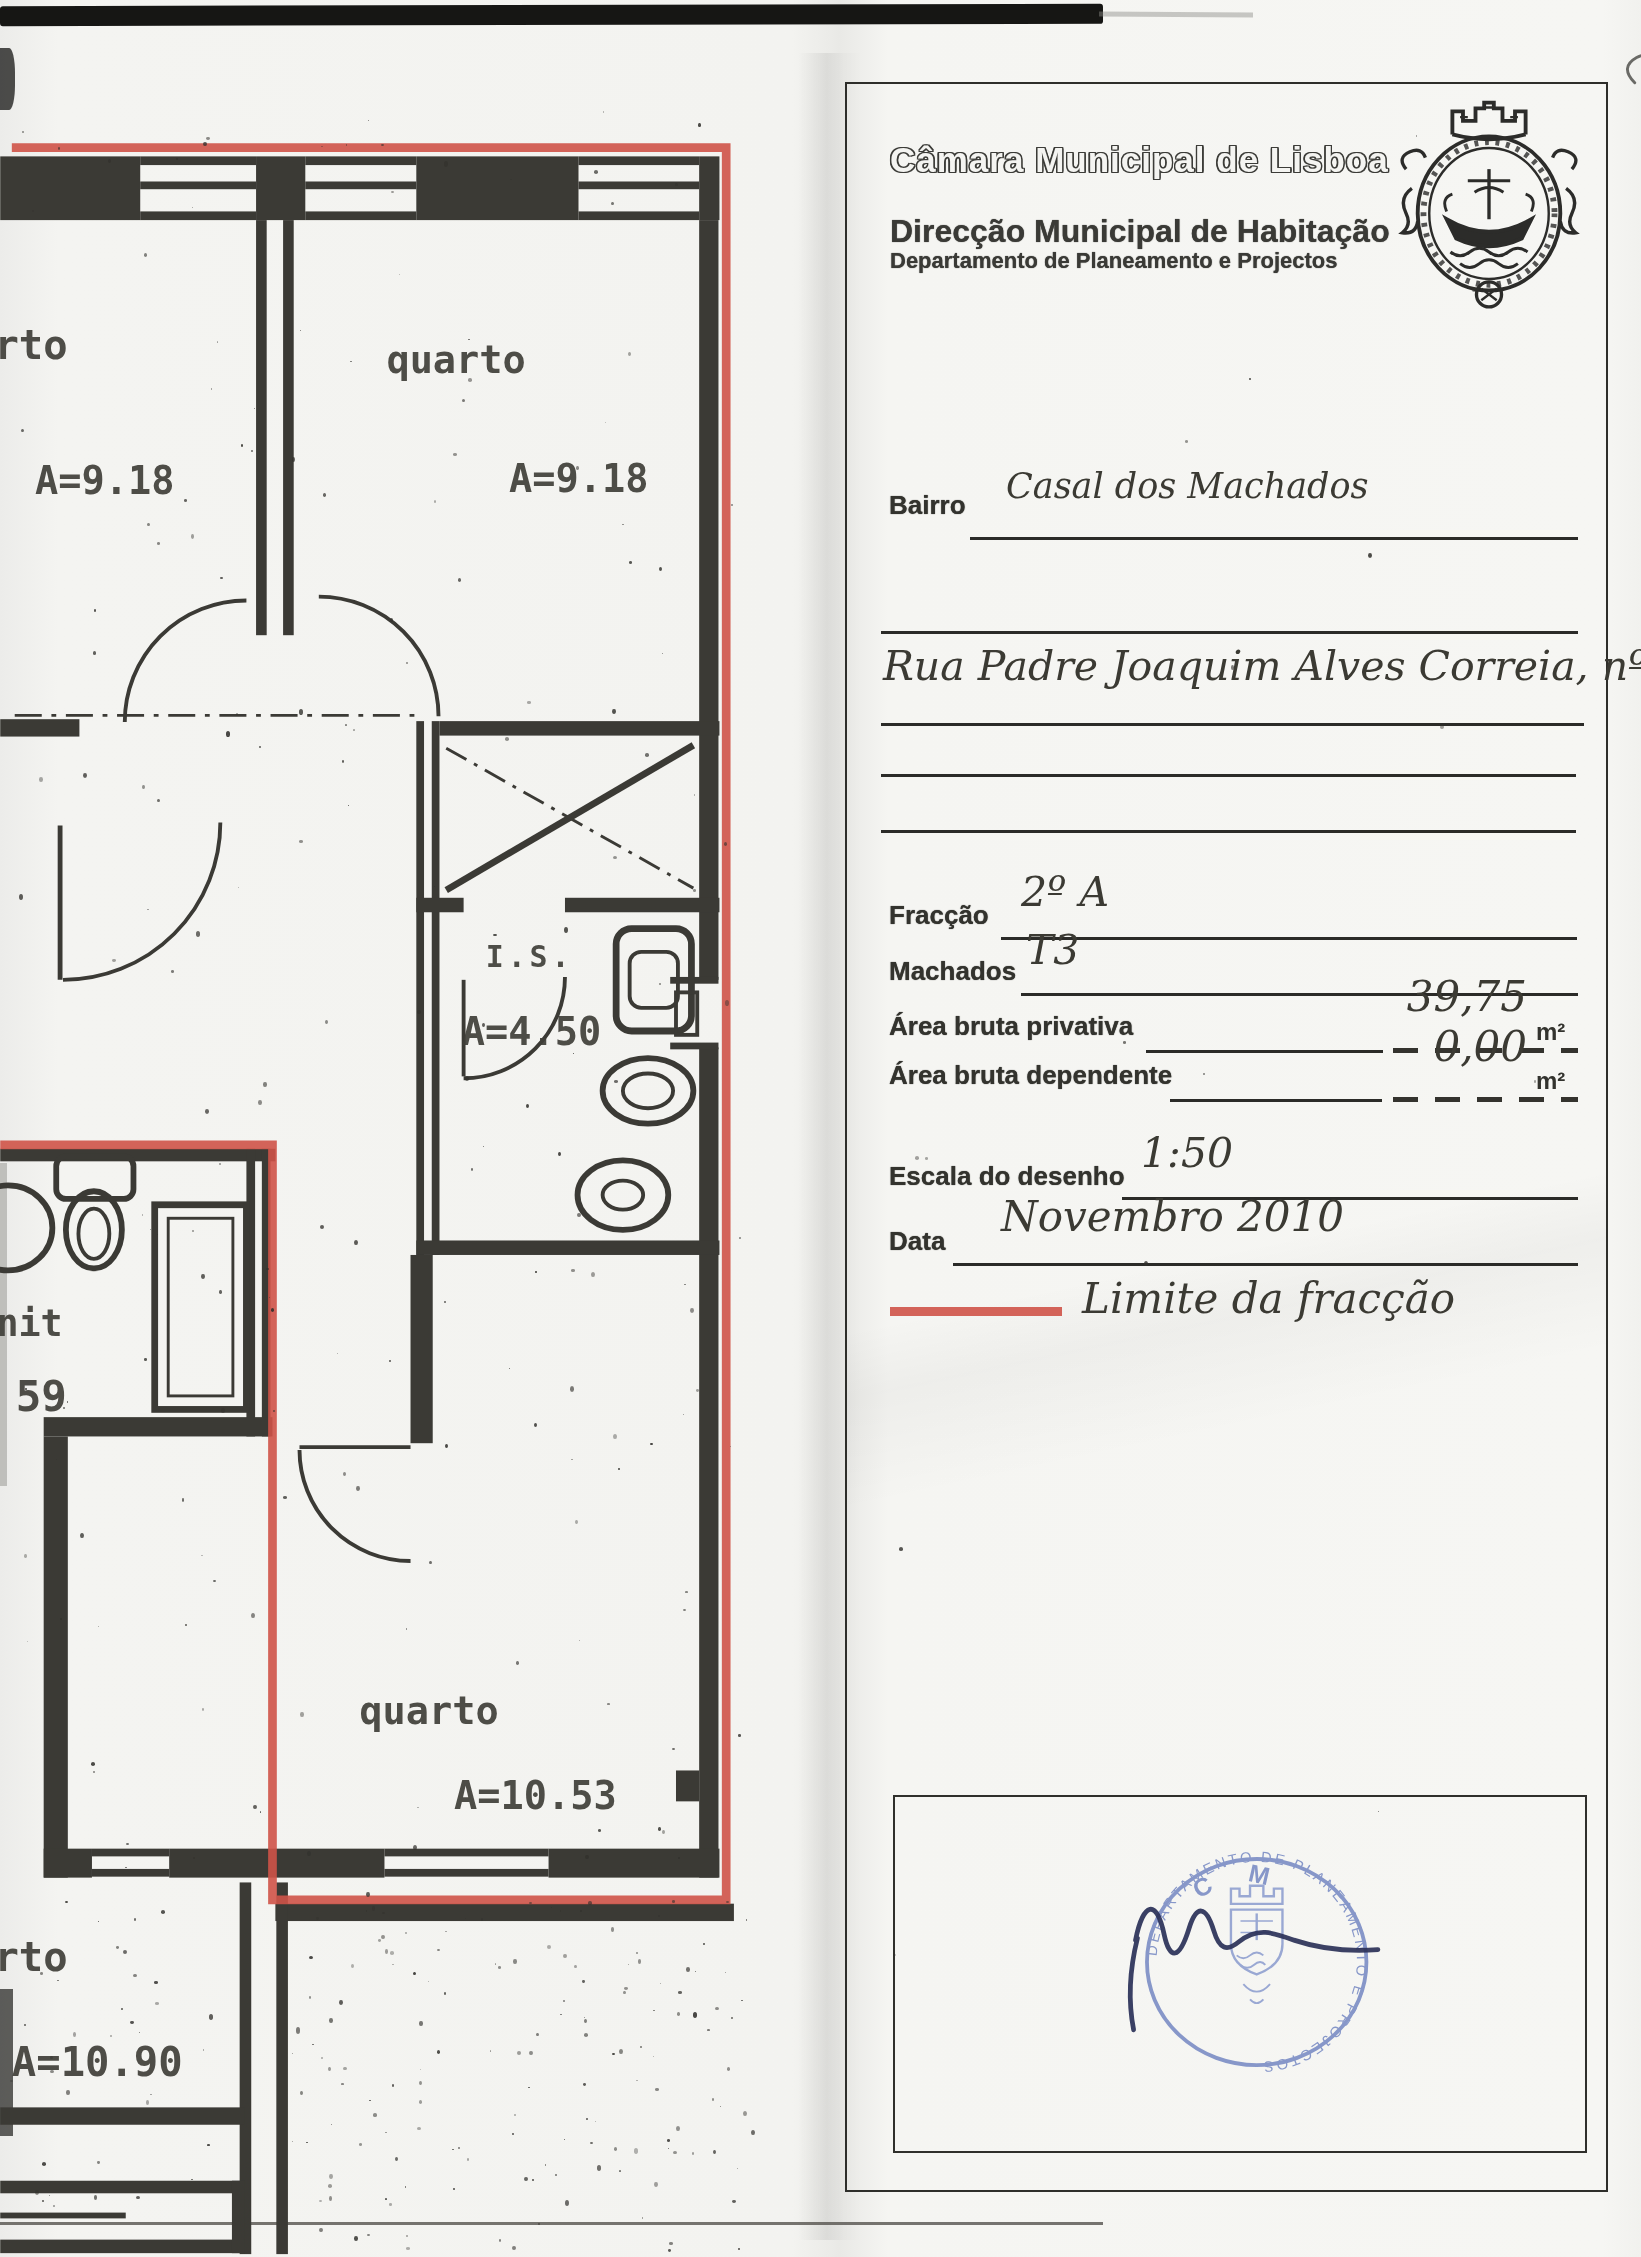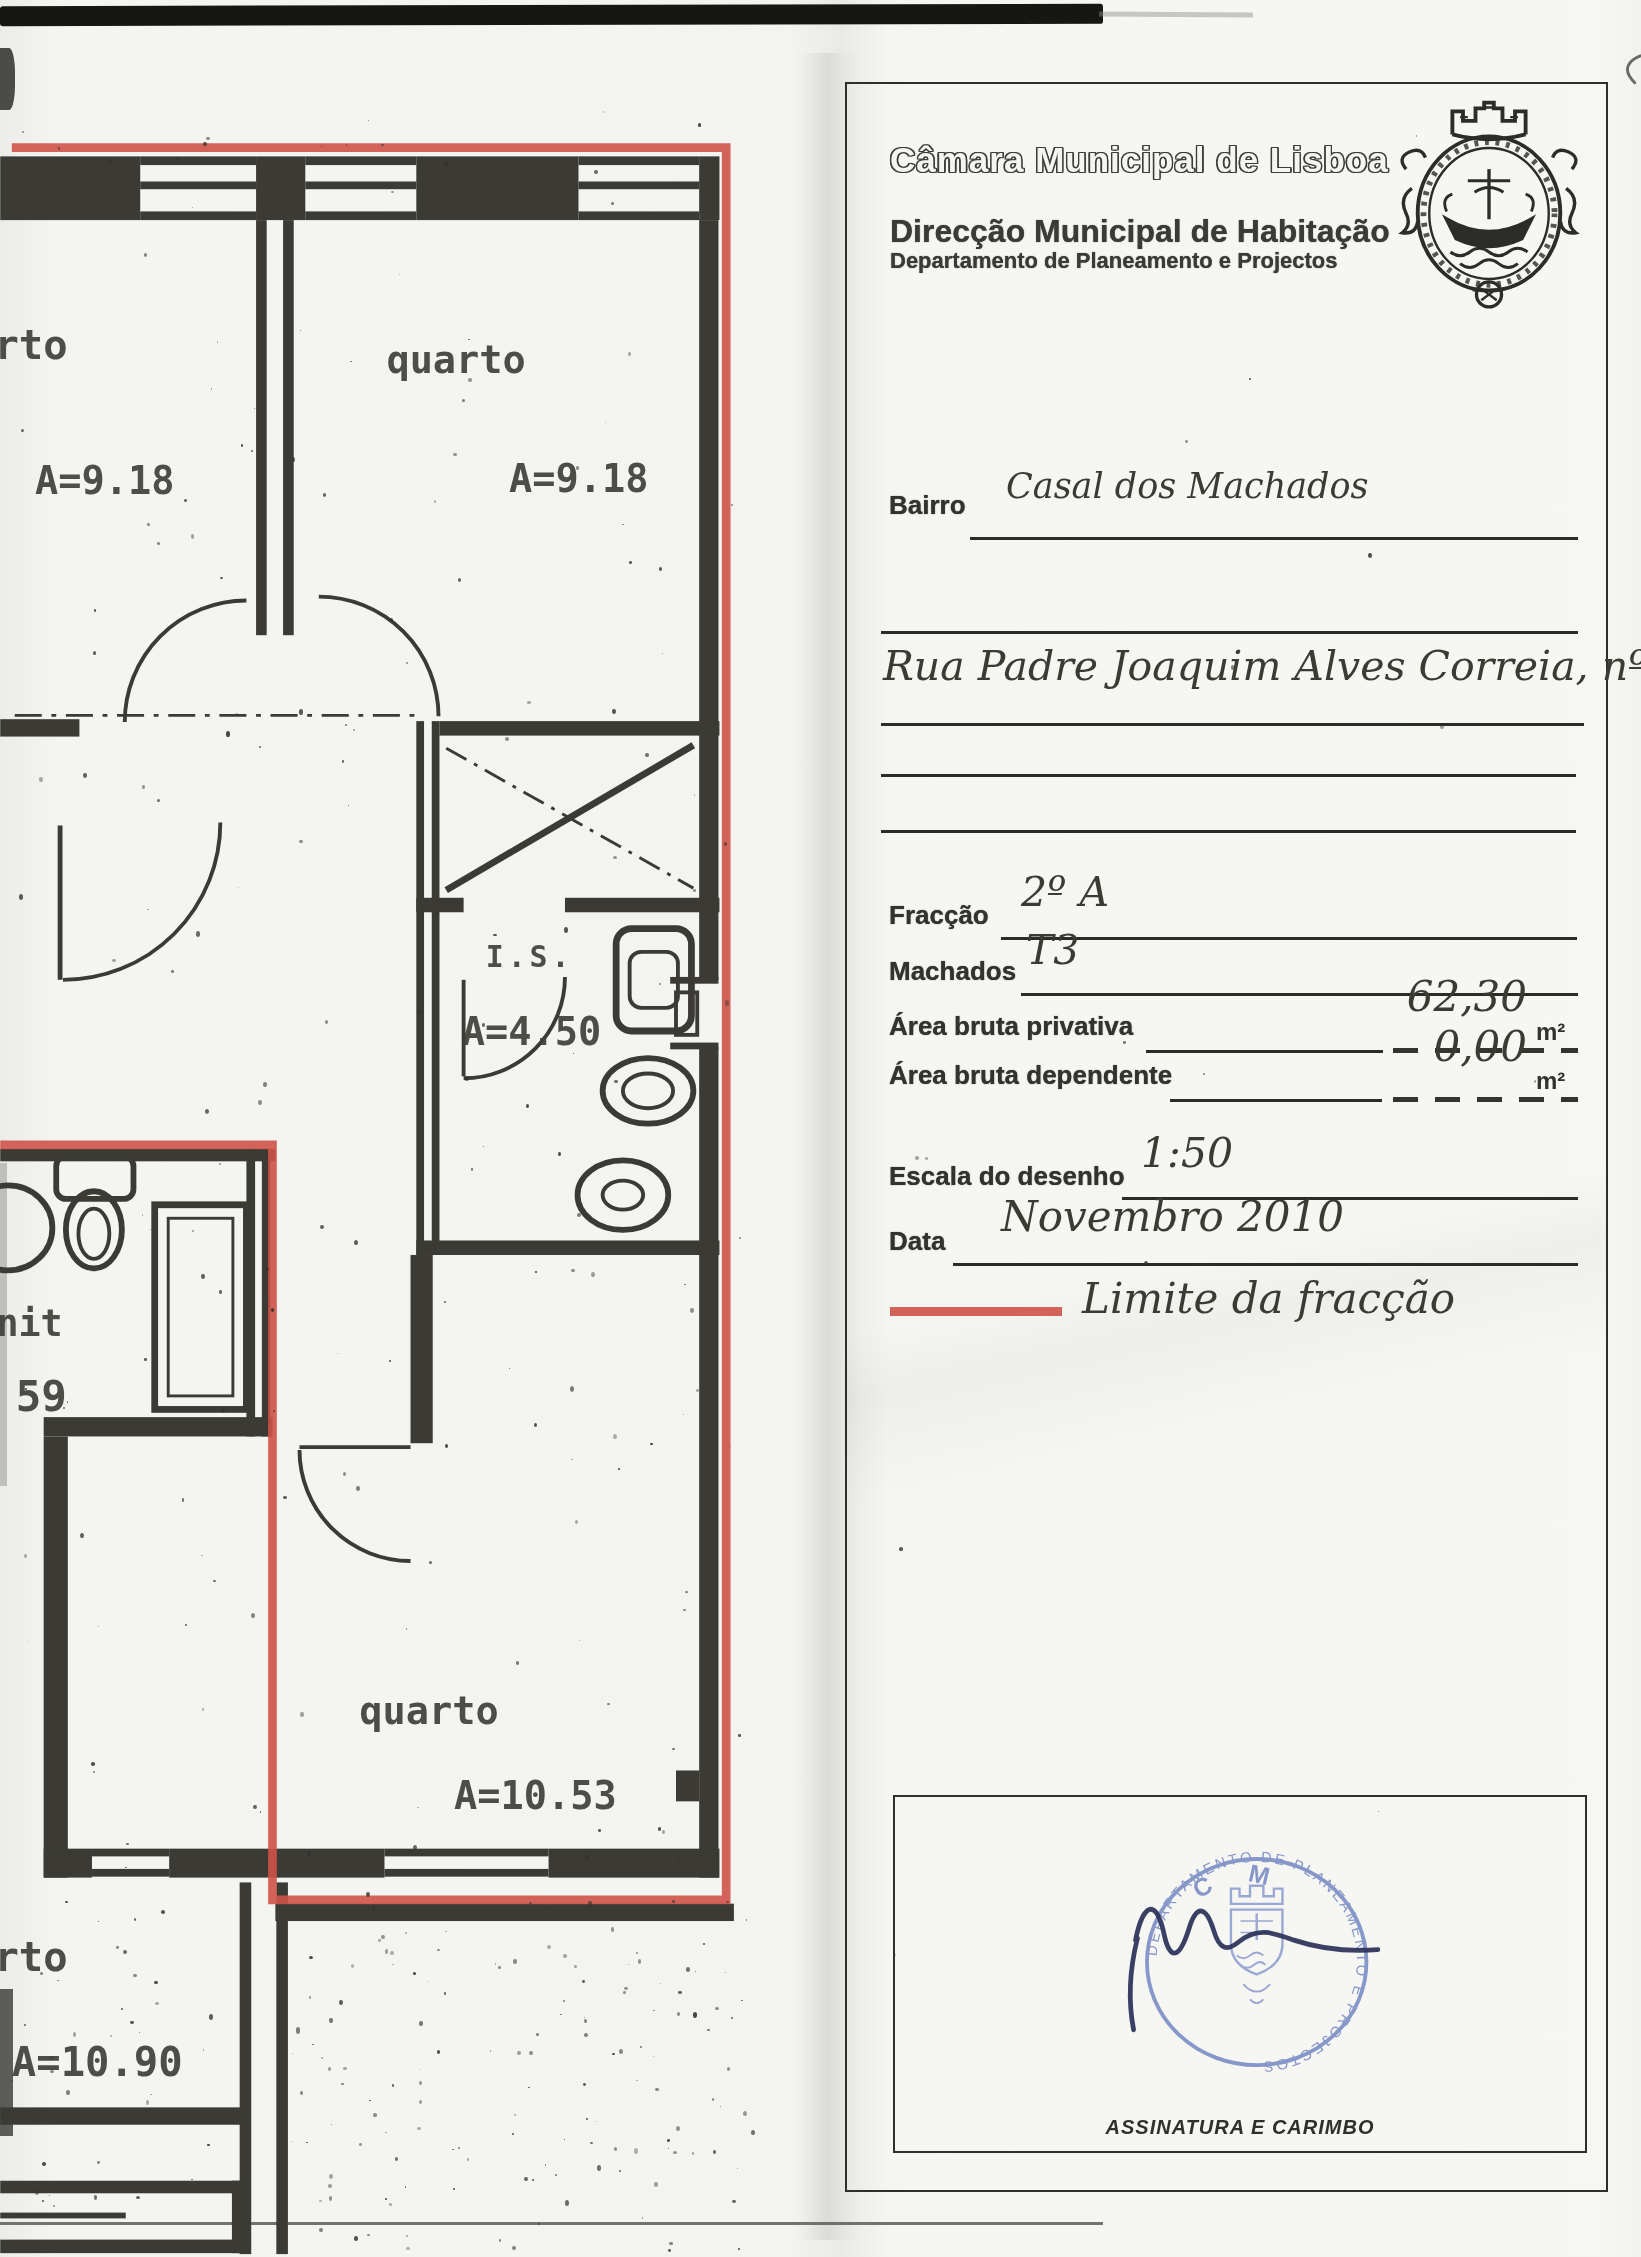--- a/index.html
+++ b/index.html
@@ -197,21 +197,21 @@
     <div class="abs hand" style="left:174px;top:784px;font-size:41px">2º A</div>
     <div class="abs fline" style="left:154px;top:853px;width:576px"></div>
 
     <div class="abs flabel" style="left:42px;top:872px">Machados</div>
     <div class="abs hand" style="left:179px;top:842px;font-size:41px">T3</div>
     <div class="abs fline" style="left:174px;top:909px;width:557px"></div>
 
     <div class="abs flabel" style="left:42px;top:927px">Área bruta privativa</div>
     <div class="abs fline" style="left:299px;top:966px;width:237px"></div>
     <div class="abs fdash" style="left:546px;top:964px;width:185px"></div>
-    <div class="abs hand" style="left:521px;top:888px;width:159px;font-size:42px;text-align:right">62,30</div>
+    <div class="abs hand" style="left:521px;top:888px;width:159px;font-size:42px;text-align:right">39,75</div>
     <div class="abs unit" style="left:689px;top:934px">m²</div>
 
     <div class="abs flabel" style="left:42px;top:976px">Área bruta dependente</div>
     <div class="abs fline" style="left:323px;top:1015px;width:212px"></div>
     <div class="abs fdash" style="left:546px;top:1013px;width:185px"></div>
     <div class="abs hand" style="left:521px;top:938px;width:159px;font-size:42px;text-align:right">0,00</div>
     <div class="abs unit" style="left:689px;top:983px">m²</div>
 
     <div class="abs flabel" style="left:42px;top:1077px">Escala do desenho</div>
     <div class="abs hand" style="left:294px;top:1045px;font-size:41px">1:50</div>
@@ -246,21 +246,20 @@
             <path d="M377 122 v28"></path>
             <path d="M356 166 q7 6 14 0 t14 0 M360 176 q7 6 14 0 t12 0" stroke-width="2"></path>
             <path d="M363 196 q14 16 28 0 M370 212 q7 8 14 0" stroke-width="2"></path>
           </g>
         </g>
         <g fill="none" stroke="#2b3158" stroke-width="5" stroke-linecap="round" opacity=".92">
           <path d="M252 148 c -10 40 -9 70 -4 96"></path>
           <path d="M250 150 c 8 -40 22 -44 30 -6 c 6 28 16 26 26 -6 c 8 -26 18 -24 26 2 c 6 20 14 22 26 12 c 20 -16 36 -10 58 -2 c 30 10 62 12 88 10"></path>
         </g>
       </svg>
-      <div class="sig-caption">ASSINATURA E CARIMBO</div>
     </div>
   </div>
 
 <span class="speck" style="left: 390px; top: 618px; width: 3px; height: 3.7px; opacity: 0.764195;"></span>
     <span class="speck" style="left: 391px; top: 191px; width: 3.4px; height: 2.2px; opacity: 0.474473;"></span>
     <span class="speck" style="left: 731px; top: 504px; width: 2px; height: 2.4px; opacity: 0.549038;"></span>
     <span class="speck" style="left: 94px; top: 609px; width: 1.9px; height: 2.5px; opacity: 0.811864;"></span>
     <span class="speck" style="left: 220px; top: 577px; width: 2.5px; height: 1.6px; opacity: 0.771356;"></span>
     <span class="speck" style="left: 594px; top: 170px; width: 4.3px; height: 3.9px; opacity: 0.707257;"></span>
     <span class="speck" style="left: 211px; top: 388px; width: 1.2px; height: 1.5px; opacity: 0.49926;"></span>

